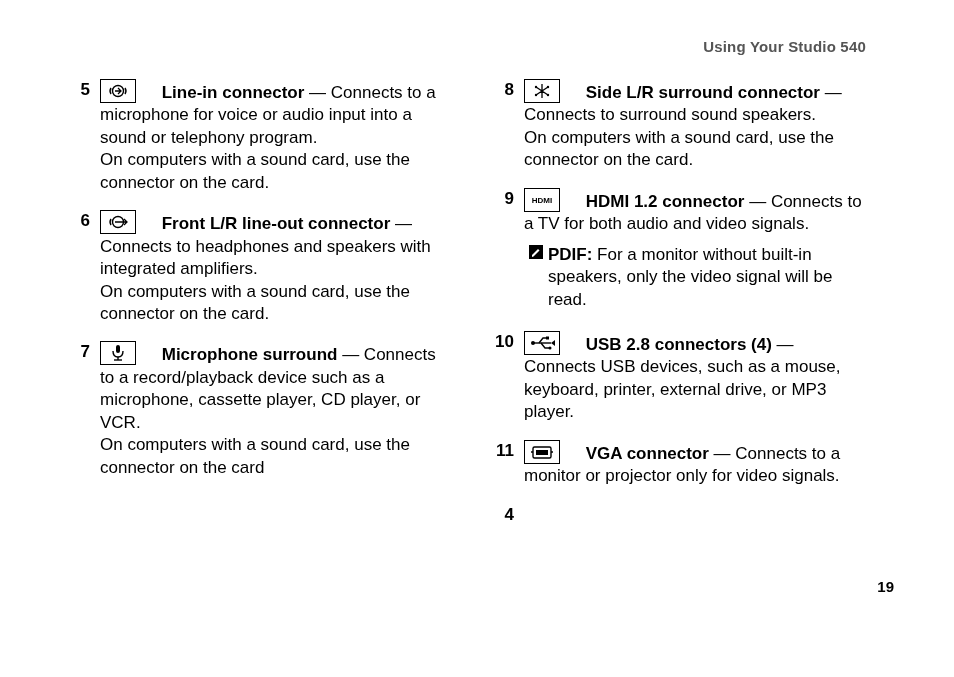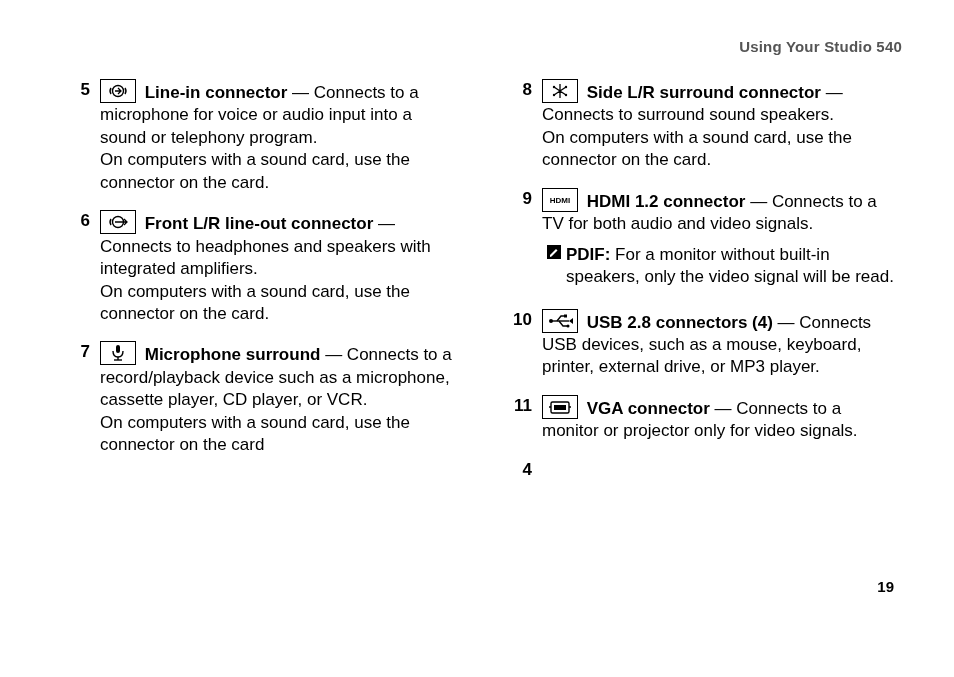--- a/index.html
+++ b/index.html
@@ -8,21 +8,21 @@
     width: 954px;
     height: 677px;
     background: #fff;
     font-family: Helvetica, Arial, sans-serif;
     color: #000;
   }
   .page {
     box-sizing: border-box;
     width: 954px;
     height: 623px;
-    padding: 38px 52px 24px 60px;
+    padding: 38px 88px 24px 60px;
     position: relative;
   }
   .header {
     text-align: right;
     font-weight: 700;
     font-size: 15px;
     color: #555;
     margin-bottom: 24px;
     letter-spacing: 0.2px;
   }
@@ -49,21 +49,21 @@
   }
   .body {
     flex: 1;
   }
   .iconbox {
     display: inline-block;
     vertical-align: -5px;
     width: 34px;
     height: 22px;
     border: 1.5px solid #000;
-    margin-right: 4px;
+    margin-right: 21px;
     position: relative;
     text-align: center;
   }
   .iconbox svg {
     position: absolute;
     left: 0; top: 0;
     width: 100%; height: 100%;
   }
   .title {
     font-weight: 700;

